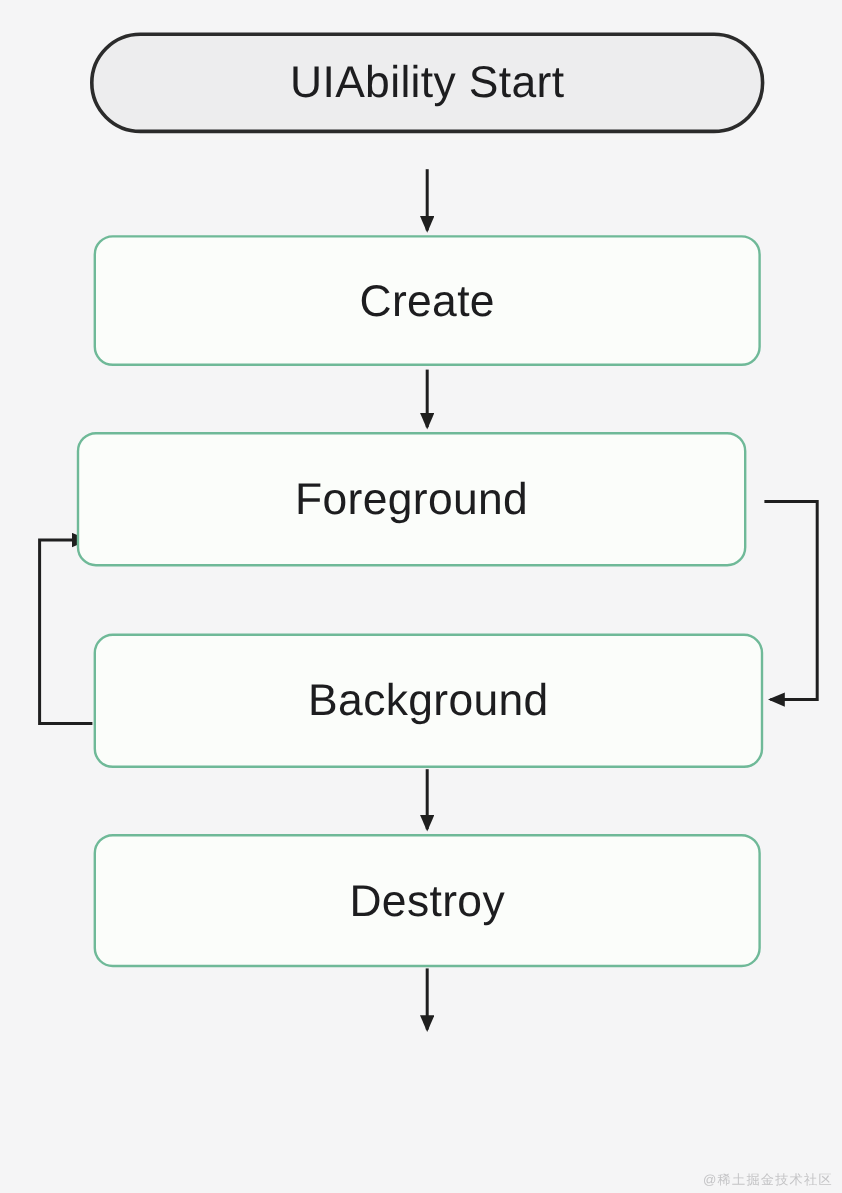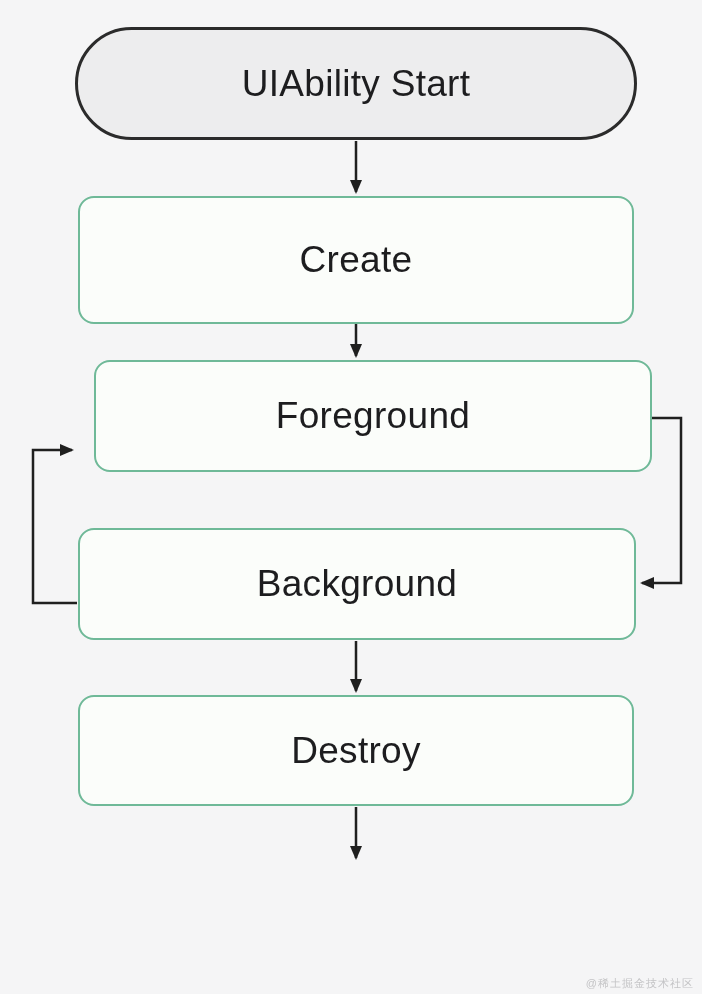--- a/index.html
+++ b/index.html
@@ -35,23 +35,23 @@
   .node.stadium {
     background: #ededee;
     border: 3px solid #2b2b2b;
     border-radius: 57px;
   }
   .node.state {
     background: #fbfdfa;
     border: 2px solid #6fb998;
     border-radius: 16px;
   }
-  #node-start      { left: 75px;  top: 27px;  width: 562px; height: 113px; }
-  #node-create     { left: 78px;  top: 196px; width: 556px; height: 128px; }
-  #node-foreground { left: 94px;  top: 360px; width: 558px; height: 112px; }
+  #node-start      { left: 75px;  top: 27px;  width: 562px; height: 84px; }
+  #node-create     { left: 78px;  top: 196px; width: 556px; height: 109px; }
+  #node-foreground { left: 64px;  top: 360px; width: 558px; height: 112px; }
   #node-background { left: 78px;  top: 528px; width: 558px; height: 112px; }
   #node-destroy    { left: 78px;  top: 695px; width: 556px; height: 111px; }
   #node-end        { left: 75px;  top: 862px; width: 562px; height: 113px; }
   .watermark {
     position: absolute;
     right: 8px;
     bottom: 3px;
     font-size: 11px;
     letter-spacing: 1px;
     color: #c4c4c6;

